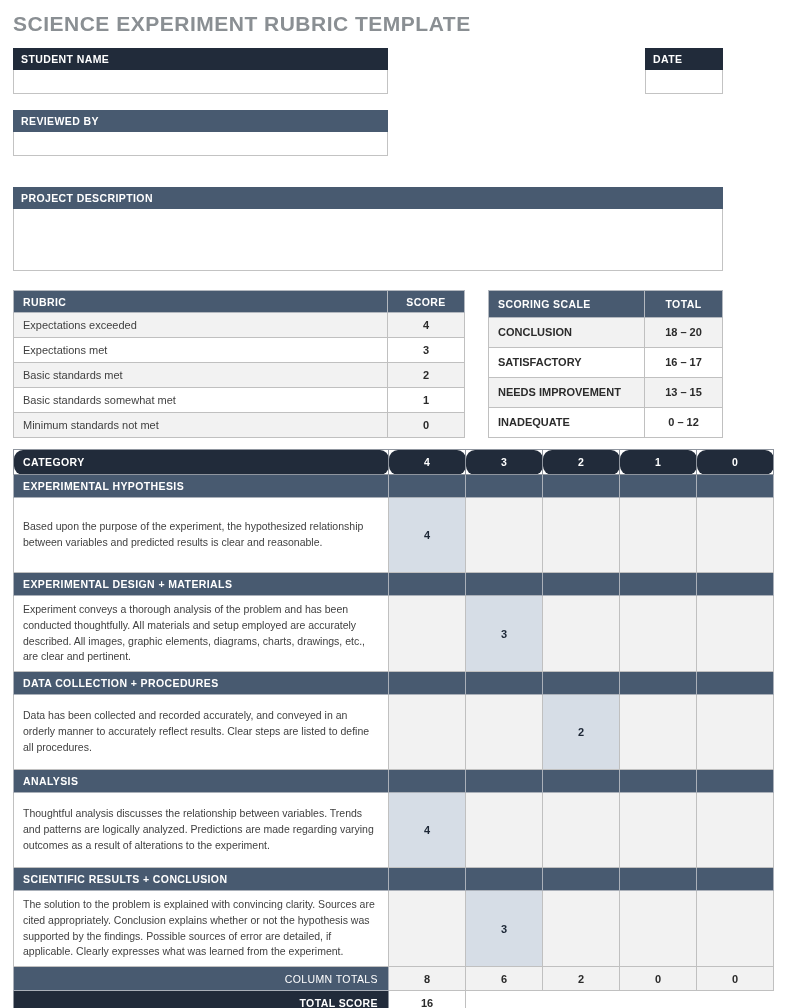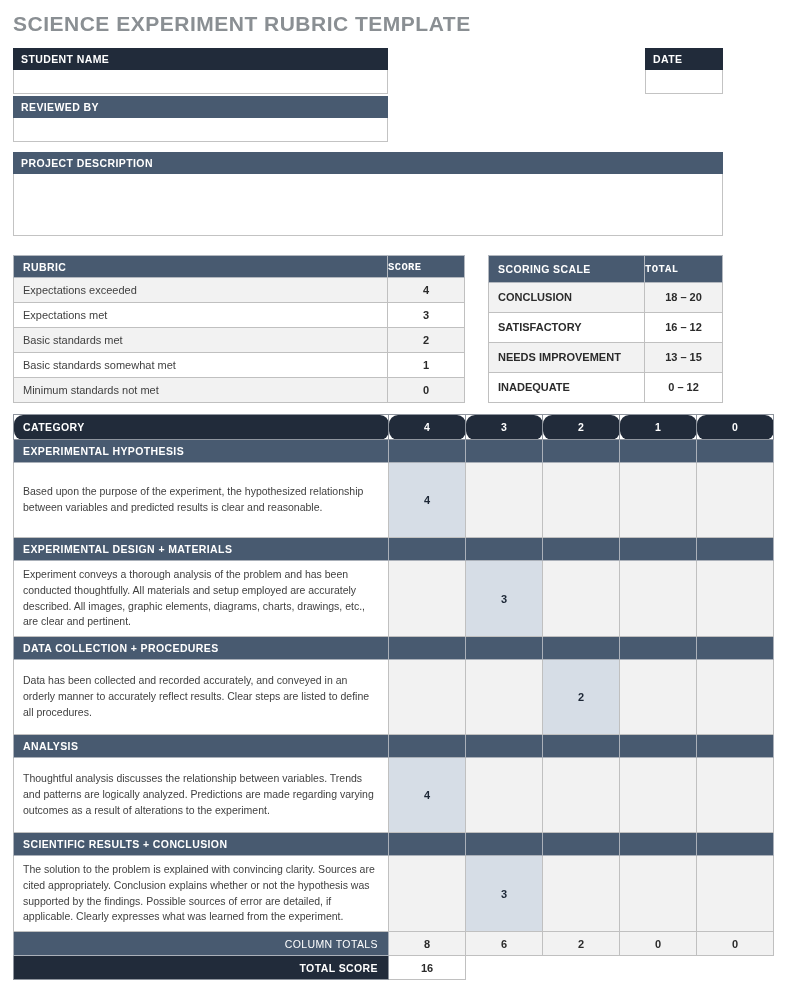--- a/index.html
+++ b/index.html
@@ -38,39 +38,39 @@
   .field {
     background: #ffffff;
     border: 1px solid #c3c3c3;
     border-top: none;
     height: 24px;
     font-size: 11px;
     padding: 3px 8px;
   }
   .field.tall { height: 62px; }
   .block { margin-bottom: 2px; }
-  .block-reviewed { margin-top: 2px; }
-  .block-project  { margin-top: 8px; }
+  .block-reviewed { margin-top: 16px; }
+  .block-project  { margin-top: 29px; }
 
   
   .mid-row { display: flex; justify-content: space-between; margin-top: 19px; }
   table { border-collapse: collapse; }
   td, th { border: 1px solid #c0c0c0; }
 
   .ref-table th {
     background: #485a70;
     color: #ffffff;
     font-size: 10.5px; font-weight: bold;
     letter-spacing: 0.4px;
     height: 22px;
     text-align: left;
     padding-left: 9px;
     border-color: #b3b8bf;
   }
-  .ref-table th.num-col { padding-left: 0; font-family: Liberation Mono, monospace; }
+  .ref-table th.num-col { text-align: center; padding-left: 0; }
   .ref-table td { height: 25px; font-size: 11px; padding-left: 9px; }
   .ref-table td.score { text-align: center; font-weight: bold; padding-left: 0; color: #2b2b2b; }
   .ref-table tr.alt td { background: #f2f2f2; }
   .ref-table tr.plain td { background: #ffffff; }
 
   .rubric-table { width: 451px; table-layout: fixed; }
   .rubric-table .label-col { width: 374px; }
   .rubric-table .num-col   { width: 77px; }
 
   .scale-table { width: 234px; table-layout: fixed; }
@@ -227,21 +227,21 @@
           <tr>
         <th>SCORING SCALE</th>
         <th class="num-col">TOTAL</th>
       </tr>
       <tr class="alt">
         <td class="label">CONCLUSION</td>
         <td class="score">18 – 20</td>
       </tr>
       <tr class="plain">
         <td class="label">SATISFACTORY</td>
-        <td class="score">16 – 12</td>
+        <td class="score">16 – 17</td>
       </tr>
       <tr class="alt">
         <td class="label">NEEDS IMPROVEMENT</td>
         <td class="score">13 – 15</td>
       </tr>
       <tr class="plain">
         <td class="label">INADEQUATE</td>
         <td class="score">0 – 12</td>
       </tr>
     </tbody>

